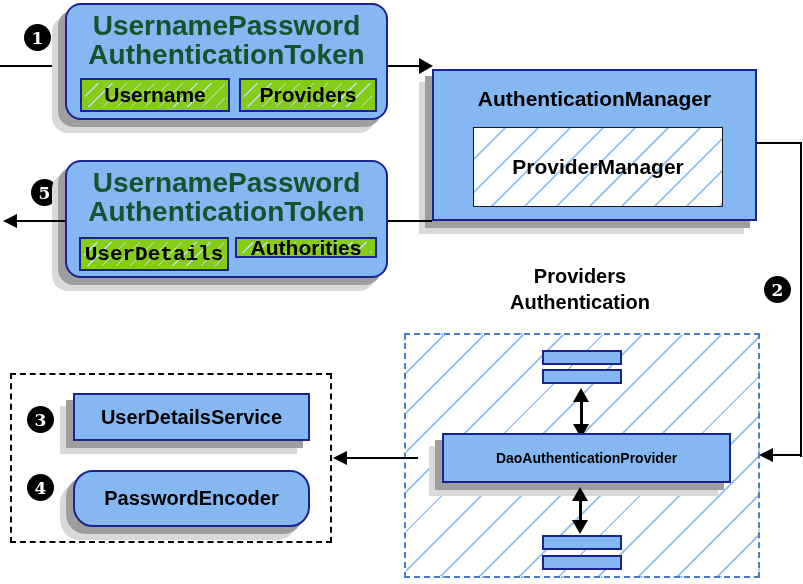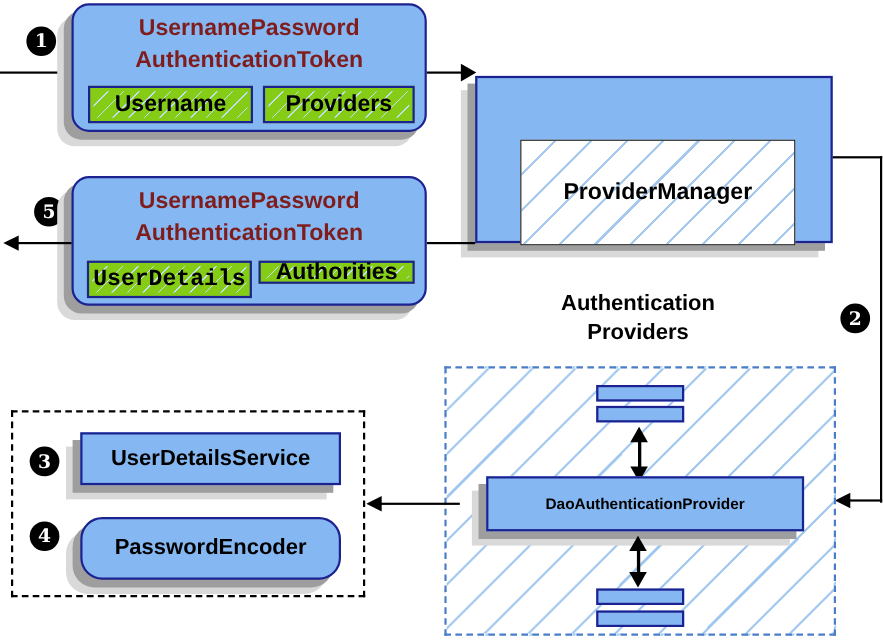--- a/index.html
+++ b/index.html
@@ -4,21 +4,21 @@
 <style>
   * { margin:0; padding:0; box-sizing:border-box; }
   body { background:#fff; font-family:"Liberation Sans", sans-serif; }
   .canvas { position:relative; width:803px; height:584px; background:#fff; overflow:hidden; }
 
   
   .blue-box { position:absolute; background:#85b8f2; border:2px solid #1c2290; }
   .rounded  { border-radius:16px; }
   .shadow   { box-shadow:-7px 7px 0 #9e9e9e, -13px 13px 0 #d9d9d9; }
 
-  .token-title { margin-top:6px; text-align:center; font-weight:bold; font-size:21px; line-height:29px; color:#7f1d1d; }
+  .token-title { margin-top:6px; text-align:center; font-weight:bold; font-size:28px; line-height:29px; color:#14532d; }
 
   .field { position:absolute; background:#84cc16; border:2px solid #1c2290; display:flex; align-items:center; justify-content:center; }
   .field::before { content:""; position:absolute; inset:3px;
       background:repeating-linear-gradient(135deg, rgba(0,0,0,0) 0, rgba(0,0,0,0) 9px, #c6dcf7 9px, #c6dcf7 10px); }
   .field span { position:relative; font-weight:bold; font-size:21px; color:#000; }
 
   .hatch-md { background-color:#fff;
       background-image:repeating-linear-gradient(135deg, rgba(0,0,0,0) 0, rgba(0,0,0,0) 21px, #a5c8ef 21px, #a5c8ef 23px); }
   .hatch-lg { background-color:#fff;
       background-image:repeating-linear-gradient(135deg, rgba(0,0,0,0) 0, rgba(0,0,0,0) 26px, #9ec6ee 26px, #9ec6ee 28px); }
@@ -42,21 +42,21 @@
   .bar { position:absolute; left:542px; width:80px; height:15px; background:#85b8f2; border:2px solid #1c2290; }
 
   .center-label { display:flex; align-items:center; justify-content:center; font-weight:bold; color:#000; }
 
   
   .token1 { left:65px; top:3px;   width:323px; height:117px; }
   .token2 { left:65px; top:160px; width:323px; height:118px; }
 
   .authn { left:432px; top:69px; width:325px; height:152px; }
   .authn-title { margin-top:16px; text-align:center; font-weight:bold; font-size:21px; color:#000; }
-  .provider-inner { position:absolute; left:39px; top:56px; width:250px; height:96px; border:1px solid #1a1a1a; }
+  .provider-inner { position:absolute; left:39px; top:56px; width:250px; height:80px; border:1px solid #1a1a1a; }
   .provider-inner span { position:relative; font-weight:bold; font-size:21px; }
 
   .providers-label { position:absolute; left:455px; top:263px; width:250px; text-align:center;
       font-weight:bold; font-size:20px; line-height:26px; color:#000; }
 
   .dashed-box { position:absolute; left:404px; top:333px; width:356px; height:245px; border:2px dashed #4a7dc9; }
 
   .dao { left:442px; top:433px; width:289px; height:50px; font-size:14px; }
 
   .dotted-box { position:absolute; left:10px; top:373px; width:322px; height:170px; border:2px dashed #000; }
@@ -88,20 +88,21 @@
     </div>
     <div class="field" style="left:172px; top:73px; width:138px; height:34px;">
       <span>Providers</span>
     </div>
   </div>
 
   <div class="hline" style="left:388px; top:65px; width:34px;"></div>
   <div class="head-right" style="left:419px; top:58px;"></div>
 
   <div class="blue-box shadow authn">
+    <div class="authn-title">AuthenticationManager</div>
     <div class="provider-inner hatch-md center-label">
       <span>ProviderManager</span>
     </div>
   </div>
 
   <div class="hline" style="left:388px; top:220px; width:44px;"></div>
 
   <div class="blue-box rounded shadow token2">
     <div class="token-title">
       <div>UsernamePassword</div>
@@ -117,22 +118,22 @@
 
   <div class="hline" style="left:10px; top:220px; width:55px;"></div>
   <div class="head-left" style="left:3px; top:214px;"></div>
 
   <div class="hline" style="left:757px; top:142px; width:45px;"></div>
   <div class="vline" style="left:800px; top:142px; height:315px;"></div>
   <div class="hline" style="left:770px; top:454px; width:32px;"></div>
   <div class="head-left" style="left:759px; top:448px;"></div>
 
   <div class="providers-label">
+    <div>Providers</div>
     <div>Authentication</div>
-    <div>Providers</div>
   </div>
 
   <div class="dashed-box hatch-lg"></div>
 
   <div class="bar" style="top:350px;"></div>
   <div class="bar" style="top:369px;"></div>
 
   <div class="varrow" style="left:573px; top:388px; height:50px;">
     <div class="head-up"></div>
     <div class="shaft"></div>

